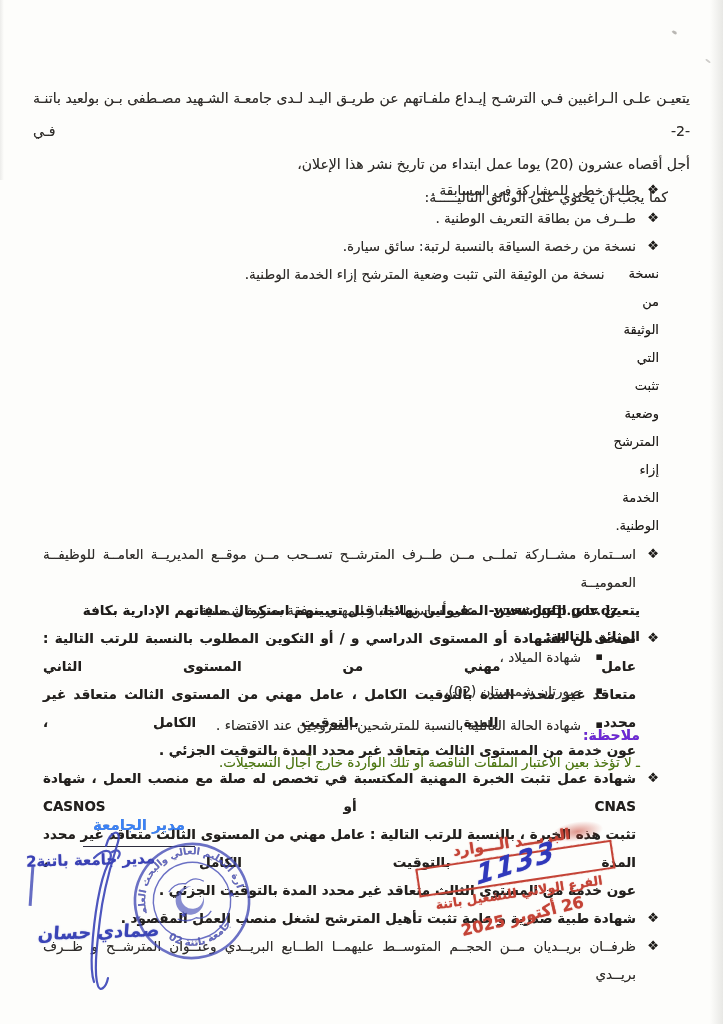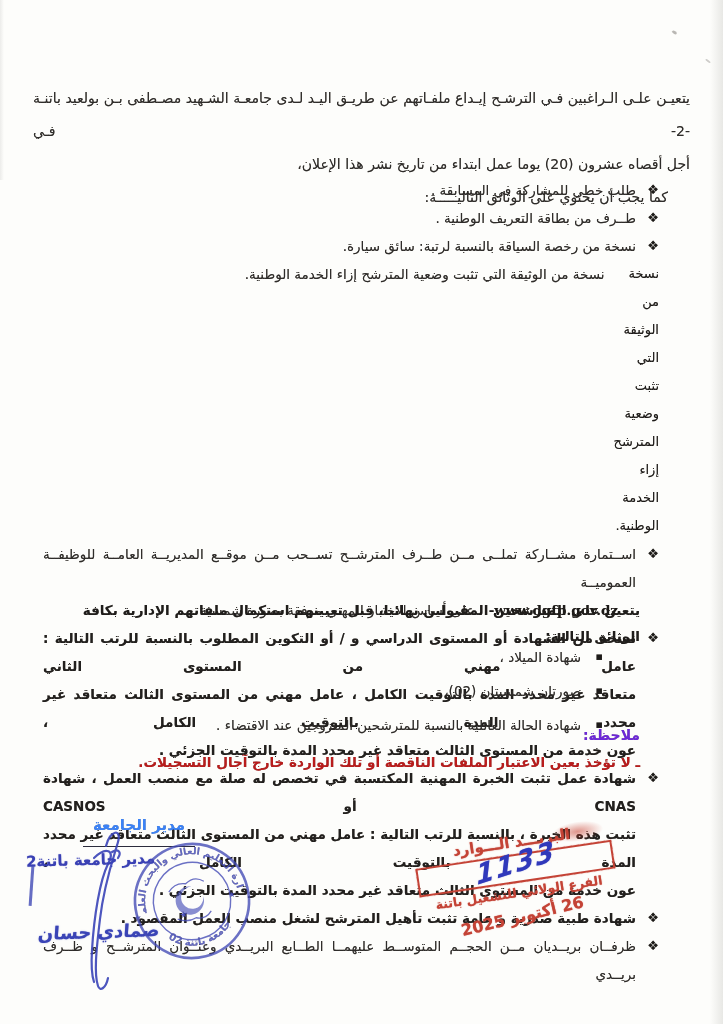--- a/index.html
+++ b/index.html
@@ -22,21 +22,21 @@
   .item .bullet{flex:0 0 14px;font-size:13px;line-height:28px;color:#1d1b19;}
   .item .itext{flex:1;min-width:0;margin-left:13px;}
   .url{direction:ltr;unicode-bidi:isolate;font-family:"DejaVu Serif",serif;font-weight:bold;color:#1a1816;margin-left:14px;}
   
   .heading2{position:absolute;top:597px;right:83px;left:60px;font-size:13.5px;font-weight:bold;color:#1f1d1b;line-height:26px;}
   .sqlist{position:absolute;top:640px;right:120px;left:60px;}
   .sqitem{display:flex;gap:12px;line-height:34px;font-size:13.5px;}
   .sqitem .sqb{flex:0 0 10px;font-size:11px;line-height:34px;color:#1d1b19;}
   .noteblock{position:absolute;top:722px;right:83px;left:60px;}
   .noteblock .nh{font-weight:bold;font-size:14px;line-height:26px;color:#6d28d9;}
-  .noteblock .nl{font-weight:bold;font-size:13.5px;line-height:28px;color:#b91c1c;}
+  .noteblock .nl{font-weight:normal;font-size:13.5px;line-height:28px;color:#4d7c0f;}
   
   .sig-title{position:absolute;top:816px;left:83px;width:112px;text-align:center;
     font-size:15px;font-weight:bold;color:#3b82f6;border-bottom:1.6px solid #2b2b3c;padding-bottom:12px;}
   .blue-stamp-line{position:absolute;top:851px;left:26px;font-size:15px;font-weight:bold;
     color:#3a41b4;transform:rotate(-1.5deg);text-shadow:0 0 1px rgba(58,65,180,.6);letter-spacing:.5px;}
   .blue-name{position:absolute;top:921px;left:38px;font-size:18px;font-weight:bold;color:#3a44b6;
     transform:rotate(-2deg) skewX(-6deg);text-shadow:0 0 1.2px rgba(58,68,182,.7);letter-spacing:1px;}
   .blue-tick{position:absolute;top:866px;left:30px;width:2.5px;height:40px;background:#4049b5;transform:rotate(4deg);opacity:.8;}
   .round-stamp{position:absolute;top:840px;left:131px;width:122px;height:122px;transform:rotate(-14deg);opacity:.92;}
   .sig-svg{position:absolute;top:824px;left:60px;width:96px;height:176px;z-index:5;}

